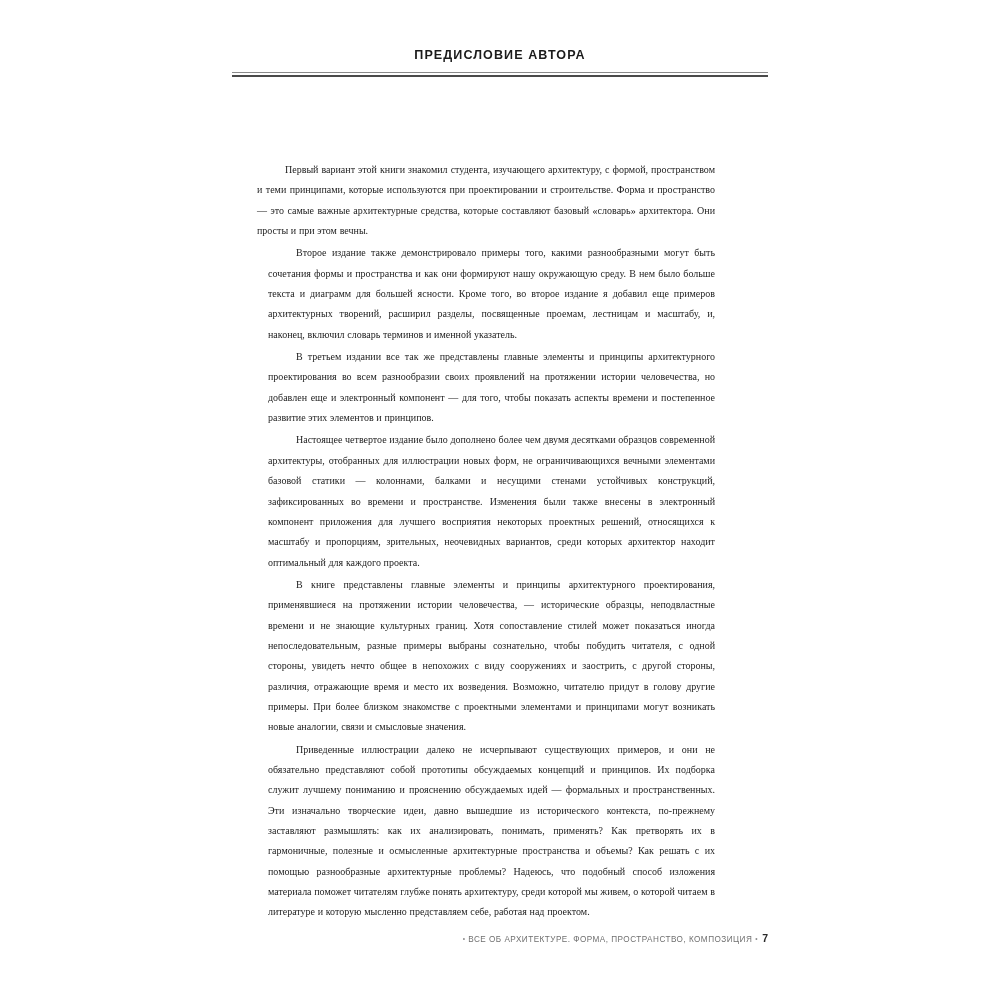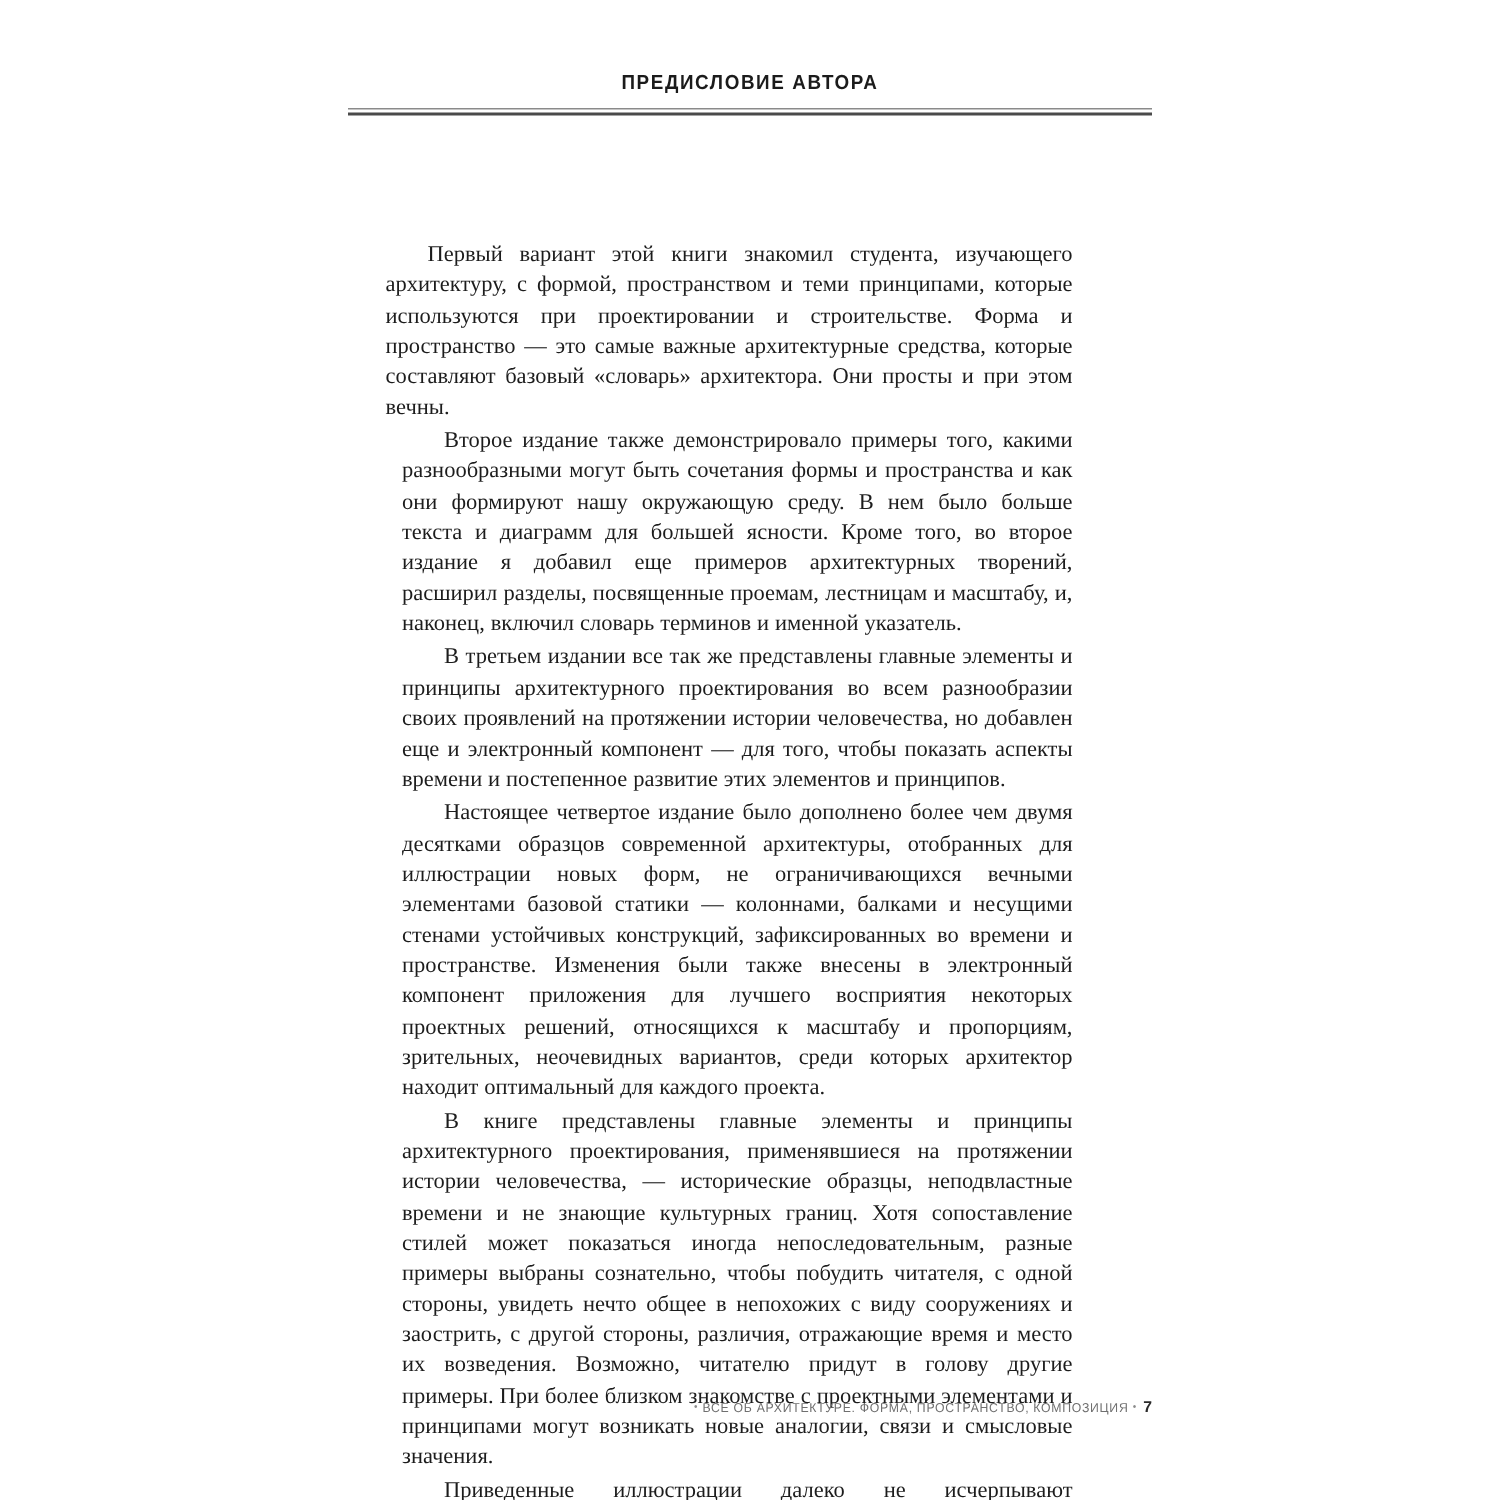--- a/index.html
+++ b/index.html
@@ -67,21 +67,21 @@
 
   
   .text-column {
     position: absolute;
     left: 257px;
     top: 160px;
     width: 458px;
   }
   .body-paragraph {
     margin: 0 0 0.08em 0;
-    font-size: 15px;
+    font-size: 10px;
     line-height: 20.35px;
     text-align: justify;
     text-justify: inter-word;
     text-indent: 28px;
     hyphens: manual;
     color: #1c1c1c;
     word-spacing: 0.2px;
   }
   .body-paragraph + .body-paragraph {
     margin-top: 2px;

